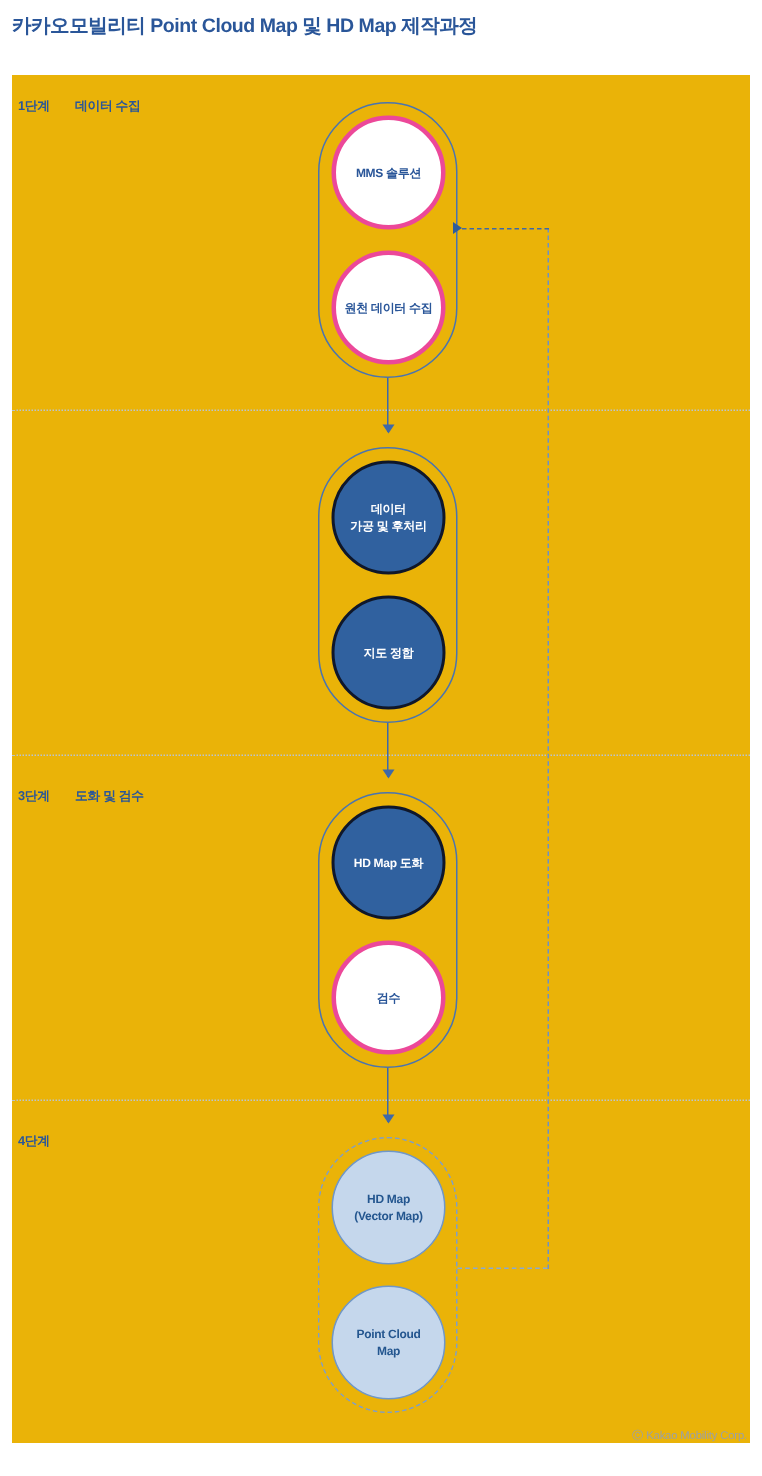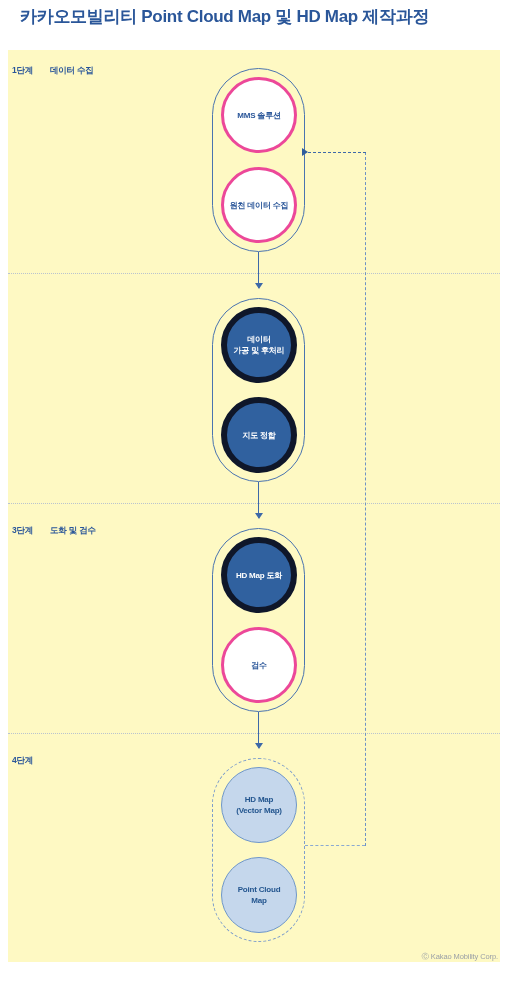--- a/index.html
+++ b/index.html
@@ -14,36 +14,35 @@
     overflow: hidden;
     position: relative;
   }
 
   
   #page-title {
     position: absolute;
     left: 8px;
     top: 8px;
     width: 480px;
-    font-size: 17px;
+    font-size: 13px;
     font-weight: bold;
     color: #2a5699;
     letter-spacing: -0.3px;
     line-height: 18px;
-    margin-left: 12px;
   }
 
   
   #diagram {
     position: absolute;
     left: 8px;
     top: 50px;
     width: 492px;
     height: 912px;
-    background: #fef9c3;
+    background: #eab308;
   }
 
   .stage-divider {
     position: absolute;
     left: 0;
     width: 492px;
     height: 0;
     border-top: 1px dotted #b9c3cf;
   }
 
@@ -97,21 +96,21 @@
     letter-spacing: -0.2px;
     line-height: 11px;
   }
   .node.outline {
     background: #ffffff;
     border: 3px solid #ec4899;
     color: #2a5699;
   }
   .node.solid {
     background: #30619f;
-    border: 6px solid #0f172a;
+    border: 2px solid #0f172a;
     color: #ffffff;
   }
   .node.light {
     background: #c5d7ec;
     border: 1px solid #6f97c9;
     color: #24568f;
   }
 
   
   .connector {

